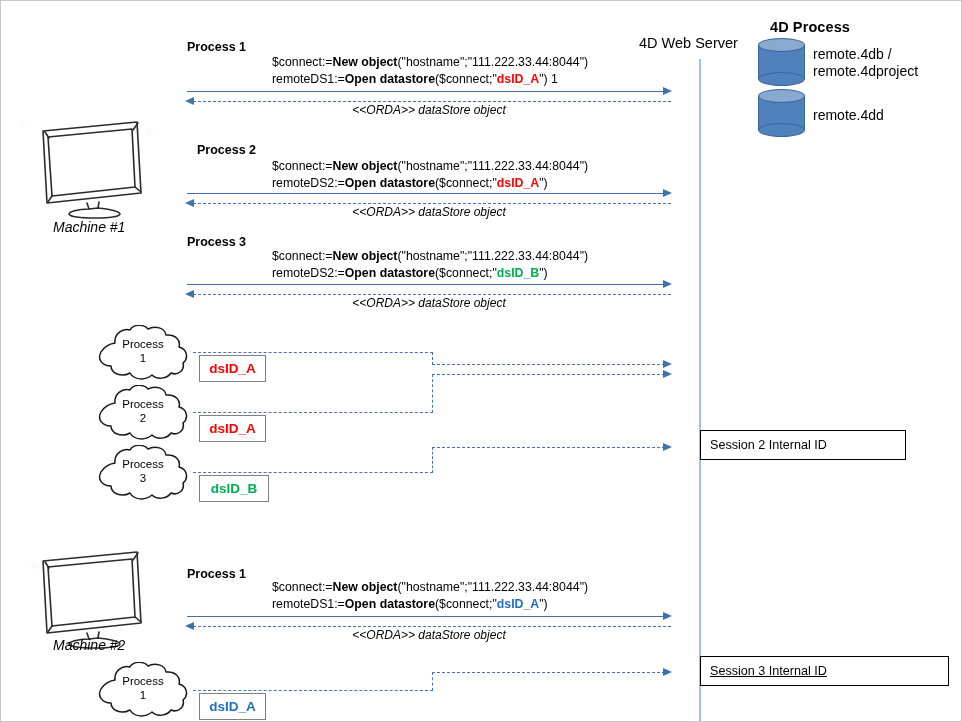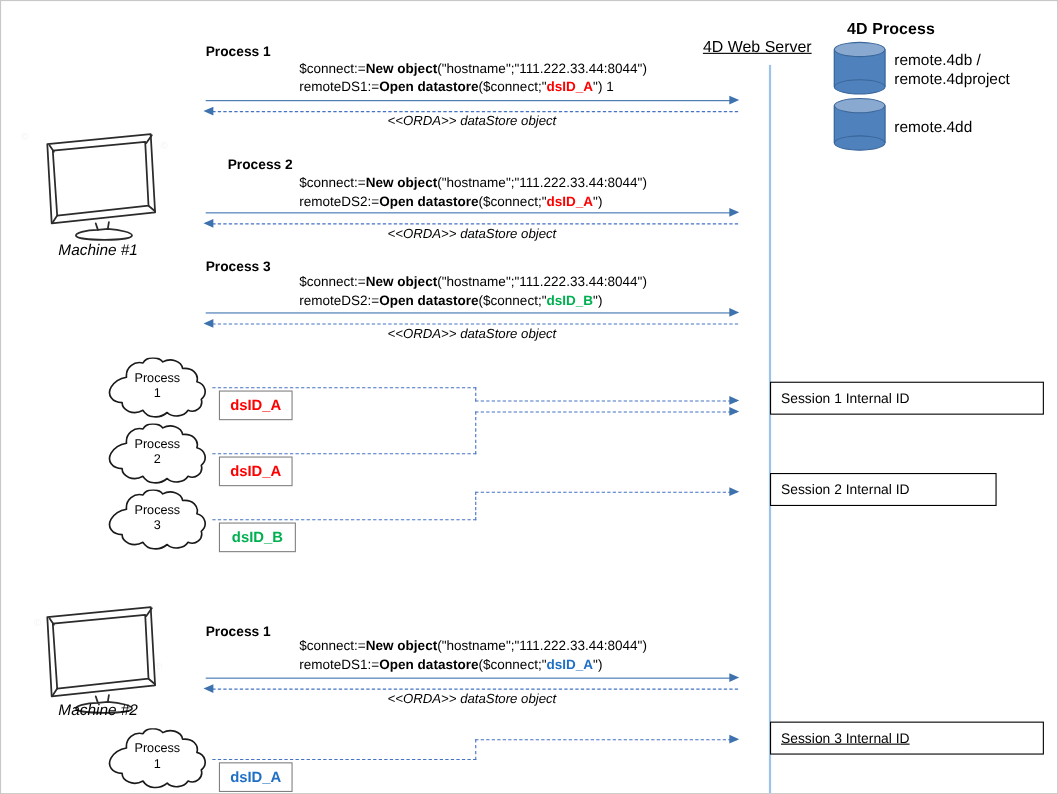--- a/index.html
+++ b/index.html
@@ -10,21 +10,21 @@
     background:#ffffff;
     border:1px solid #c8c8c8;
     box-sizing:border-box;
     overflow:hidden;
   }
   .abs{position:absolute;}
   .txt{font-family:"Liberation Sans", sans-serif;color:#000000;white-space:nowrap;}
 
   
   .hdr-4dserver{font-size:14.5px;font-weight:bold;letter-spacing:.1px;}
-  .hdr-webserver{font-size:14.5px;font-weight:normal;text-decoration:underline;}
+  .hdr-webserver{font-size:14.5px;font-weight:normal;}
   .proc-title{font-size:12.5px;font-weight:bold;}
   .machine-label{font-size:14px;font-style:italic;}
   .db-label{font-size:14px;line-height:17px;white-space:normal;}
 
   
   .code{font-size:12.3px;color:#000;white-space:nowrap;line-height:17px;}
   .code b{font-weight:bold;}
   .ds-red{color:#FF0000;font-weight:bold;}
   .ds-green{color:#00B050;font-weight:bold;}
   .ds-blue{color:#1F6FC4;font-weight:bold;}
@@ -148,21 +148,21 @@
     <div><span>$connect:=</span><b>New object</b><span>("hostname";"111.222.33.44:8044")</span></div>
     <div><span>remoteDS1:=</span><b>Open datastore</b><span>($connect;"</span><span class="ds-red">dsID_A</span><span>") 1</span></div>
   </div>
 
   <div class="abs arrow-solid" style="left:186px;top:90px;width:478px;"></div>
   <div class="abs arrowhead-r" style="left:662px;top:85.5px;"></div>
   <div class="abs arrow-dash" style="left:192px;top:100px;width:478px;"></div>
   <div class="abs arrowhead-l" style="left:184px;top:95.5px;"></div>
   <div class="abs orda" style="left:186px;top:102px;width:484px;">&lt;&lt;ORDA&gt;&gt; dataStore object</div>
 
-  <div class="abs txt proc-title" style="left:190px;top:142px;padding-left:16px;">Process 2</div>
+  <div class="abs txt proc-title" style="left:180px;top:142px;padding-left:16px;">Process 2</div>
 
   <div class="abs code" style="left:271px;top:157px;">
     <div><span>$connect:=</span><b>New object</b><span>("hostname";"111.222.33.44:8044")</span></div>
     <div><span>remoteDS2:=</span><b>Open datastore</b><span>($connect;"</span><span class="ds-red">dsID_A</span><span>")</span></div>
   </div>
 
   <div class="abs arrow-solid" style="left:186px;top:192px;width:478px;"></div>
   <div class="abs arrowhead-r" style="left:662px;top:187.5px;"></div>
   <div class="abs arrow-dash" style="left:192px;top:202px;width:478px;"></div>
   <div class="abs arrowhead-l" style="left:184px;top:197.5px;"></div>
@@ -237,23 +237,20 @@
   <div class="abs arrow-dash" style="left:192px;top:411px;width:240px;"></div>
   <div class="abs dash-v" style="left:431px;top:373px;height:39px;"></div>
   <div class="abs arrow-dash" style="left:431px;top:373px;width:238px;"></div>
   <div class="abs arrowhead-r" style="left:662px;top:368.5px;"></div>
 
   <div class="abs arrow-dash" style="left:192px;top:471px;width:240px;"></div>
   <div class="abs dash-v" style="left:431px;top:446px;height:26px;"></div>
   <div class="abs arrow-dash" style="left:431px;top:446px;width:238px;"></div>
   <div class="abs arrowhead-r" style="left:662px;top:441.5px;"></div>
 
-  <div class="abs session-box" style="left:699px;top:346px;width:249px;height:30px;">
-    <span>Session 1 Internal ID</span>
-  </div>
   <div class="abs session-box" style="left:699px;top:429px;width:206px;height:30px;">
     <span>Session 2 Internal ID</span>
   </div>
 
   <div class="mon-wrap" style="left:36px;top:548px;">
     <svg width="112" height="100" viewBox="0 0 112 100">
       <g fill="none" stroke="#2b2b2b" stroke-width="1.6" stroke-linejoin="round" stroke-linecap="round">
         <path d="M6,12 L100,3 L104,74 L10,84 Z"></path>
         <path d="M11,18 L95,10 L98,68 L15,77 Z"></path>
         <path d="M8,13 L12,19"></path>

